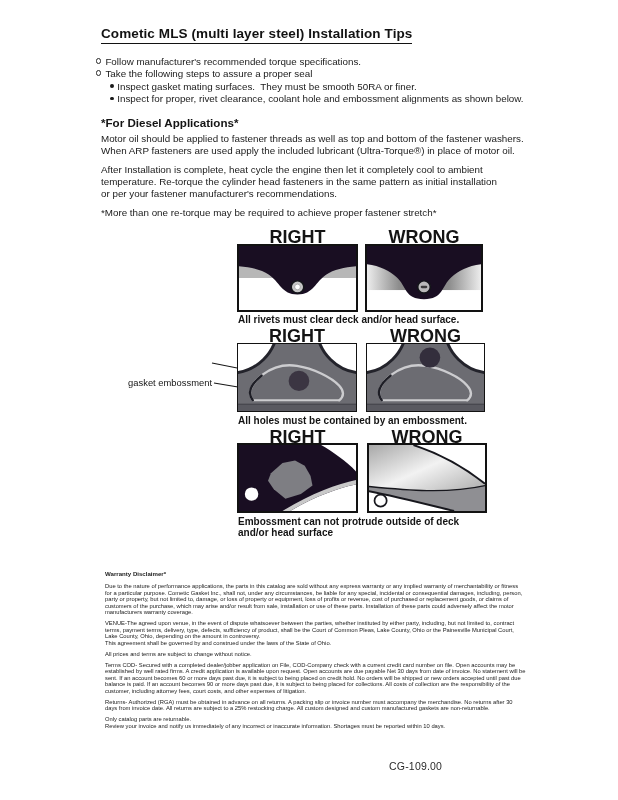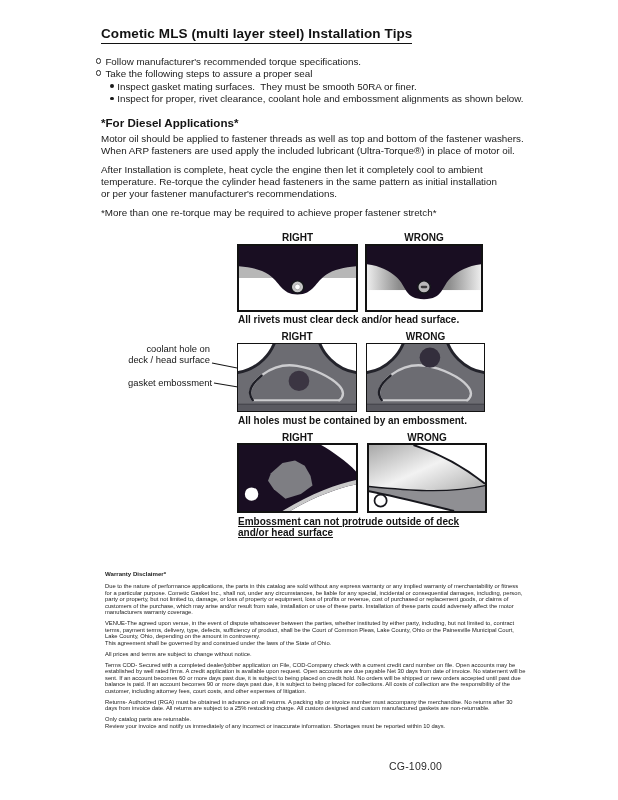--- a/index.html
+++ b/index.html
@@ -18,21 +18,21 @@
   .mk-f { display:inline-block; width:3.8px; height:3.8px; background:#1a1a1a; border-radius:50%;
           margin-right:3.5px; vertical-align:1.5px; }
   .btxt { white-space:pre-wrap; }
 
   .diesel-h { left:101px; top:116px; font-size:11.6px; font-weight:bold; color:#141414; }
   .para { left:101px; width:460px; font-size:9.8px; line-height:12.1px; white-space:pre-line; color:#1a1a1a; }
   #para1 { top:133px; }
   #para2 { top:164px; }
   #para3 { top:207px; }
 
-  .fig-label { font-size:10px; font-weight:bold; text-align:center; line-height:13px; color:#141414; }
+  .fig-label { font-size:18px; font-weight:bold; text-align:center; line-height:13px; color:#141414; }
   .fig-box { box-sizing:border-box; background:#ffffff; }
   .bd2 { border:2px solid #121212; }
   .bd15 { border:1.5px solid #121212; }
   .fig-box svg { display:block; width:100%; height:100%; }
   .fig-caption { font-size:10px; font-weight:bold; line-height:11px; white-space:pre-line; color:#141414; }
 
   .ann { font-size:9.4px; line-height:10.6px; text-align:right; white-space:pre-line; color:#161616; }
   #ann-coolant { left:100px; width:110px; top:344px; }
   #ann-emboss  { left:100px; width:112px; top:378px; }
   #leader-overlay { left:100px; top:330px; width:270px; height:85px; pointer-events:none; }
@@ -93,22 +93,20 @@
       <path d="M0,0 H118 V19.5 C104,21.5 95,26 87,33.5 C77,43 79,56.5 59,56.5 C39,56.5 41,43 31,33.5 C23,26 14,21.5 0,19.5 Z" fill="#190e22"></path>
       <circle cx="59" cy="43.5" r="6.6" fill="#b9b9b9" stroke="#14141a" stroke-width="1.8"></circle>
       <rect x="55.6" y="42.2" width="6.8" height="2.6" rx="1.2" fill="#3a3a3a"></rect>
     </svg>
   </div>
   <div class="abs fig-caption" style="left:238px;top:314px;">All rivets must clear deck and/or head surface.</div>
 
   <div class="abs fig-label" style="left:237px;top:330px;width:120px;">RIGHT</div>
   <div class="abs fig-label" style="left:366px;top:330px;width:119px;">WRONG</div>
 
-  <div class="abs ann" id="ann-coolant">coolant hole on
-deck / head surface</div>
   <div class="abs ann" id="ann-emboss">gasket embossment</div>
   <svg class="abs" id="leader-overlay" viewBox="0 0 270 85">
     <line x1="112" y1="33" x2="192" y2="49" stroke="#161616" stroke-width="1.1"></line>
     <polygon points="196,50 186.5,44.5 188.5,50.5" fill="#161616"></polygon>
     <line x1="114" y1="53" x2="162" y2="61" stroke="#161616" stroke-width="1.1"></line>
   </svg>
 
   <div class="abs fig-box bd15" style="left:237px;top:343px;width:120px;height:69px;">
     <svg viewBox="0 0 120 69" preserveAspectRatio="none">
       <rect width="120" height="69" fill="#6c6c72"></rect>
@@ -160,21 +158,21 @@
       </defs>
       <rect width="120" height="70" fill="#ffffff"></rect>
       <path d="M0,0 H46 C73,9 99,24 120,41 V70 H88 C60,63 30,55 0,49 Z" fill="url(#gw3)"></path>
       <path d="M0,44 C40,48 80,52 120,43 V70 H88 C60,63 30,55 0,49 Z" fill="#8f8f93"></path>
       <path d="M46,0 C73,9 99,24 120,41" stroke="#17171d" stroke-width="2" fill="none"></path>
       <path d="M0,44 C40,48 80,52 120,43" stroke="#17171d" stroke-width="1.4" fill="none"></path>
       <path d="M0,49 C30,55 60,63 88,70" stroke="#17171d" stroke-width="2" fill="none"></path>
       <circle cx="12" cy="59" r="6.3" fill="#ffffff" stroke="#17171d" stroke-width="1.8"></circle>
     </svg>
   </div>
-  <div class="abs fig-caption" style="left:238px;top:516px;text-decoration:underline;">Embossment can not protrude outside of deck
+  <div class="abs fig-caption" style="left:238px;top:516px;">Embossment can not protrude outside of deck
 and/or head surface</div>
 
   <div class="abs disclaimer">
     <div class="dh">Warranty Disclaimer*</div>
     <p>Due to the nature of performance applications, the parts in this catalog are sold without any express warranty or any implied warranty of merchantability or fitness for a particular purpose.  Cometic Gasket Inc., shall not, under any circumstances, be liable for any special, incidental or consequential damages, including, person, party or property, but not limited to, damage, or loss of property or equipment, loss of profits or revenue, cost of purchased or replacement goods, or claims of customers of the purchase, which may arise and/or result from sale, installation or use of these parts.  Installation of these parts could adversely affect the motor manufacturers warranty coverage.</p>
     <p>VENUE-The agreed upon venue, in the event of dispute whatsoever between the parties, whether instituted by either party, including, but not limited to, contract terms, payment terms, delivery, type, defects, sufficiency of product, shall be the Court of Common Pleas, Lake County, Ohio or the Painesville Municipal Court, Lake County, Ohio, depending on the amount in controversy.
 This agreement shall be governed by and construed under the laws of the State of Ohio.</p>
     <p>All prices and terms are subject to change without notice.</p>
     <p>Terms COD- Secured with a completed dealer/jobber application on File, COD-Company check with a current credit card number on file.  Open accounts may be established by well rated firms.  A credit application is available upon request.  Open accounts are due payable Net 30 days from date of invoice.  No statement will be sent.  If an account becomes 60 or more days past due, it is subject to being placed on credit hold.  No orders will be shipped or new orders accepted until past due balance is paid.  If an account becomes 90 or more days past due, it is subject to being placed for collections.  All costs of collection are the responsibility of the customer, including attorney fees, court costs, and other expenses of litigation.</p>
     <p>Returns- Authorized (RGA) must be obtained in advance on all returns.  A packing slip or invoice number must accompany the merchandise.  No returns after 30 days from invoice date.  All returns are subject to a 25% restocking charge.  All custom designed and custom manufactured gaskets are non-returnable.</p>

